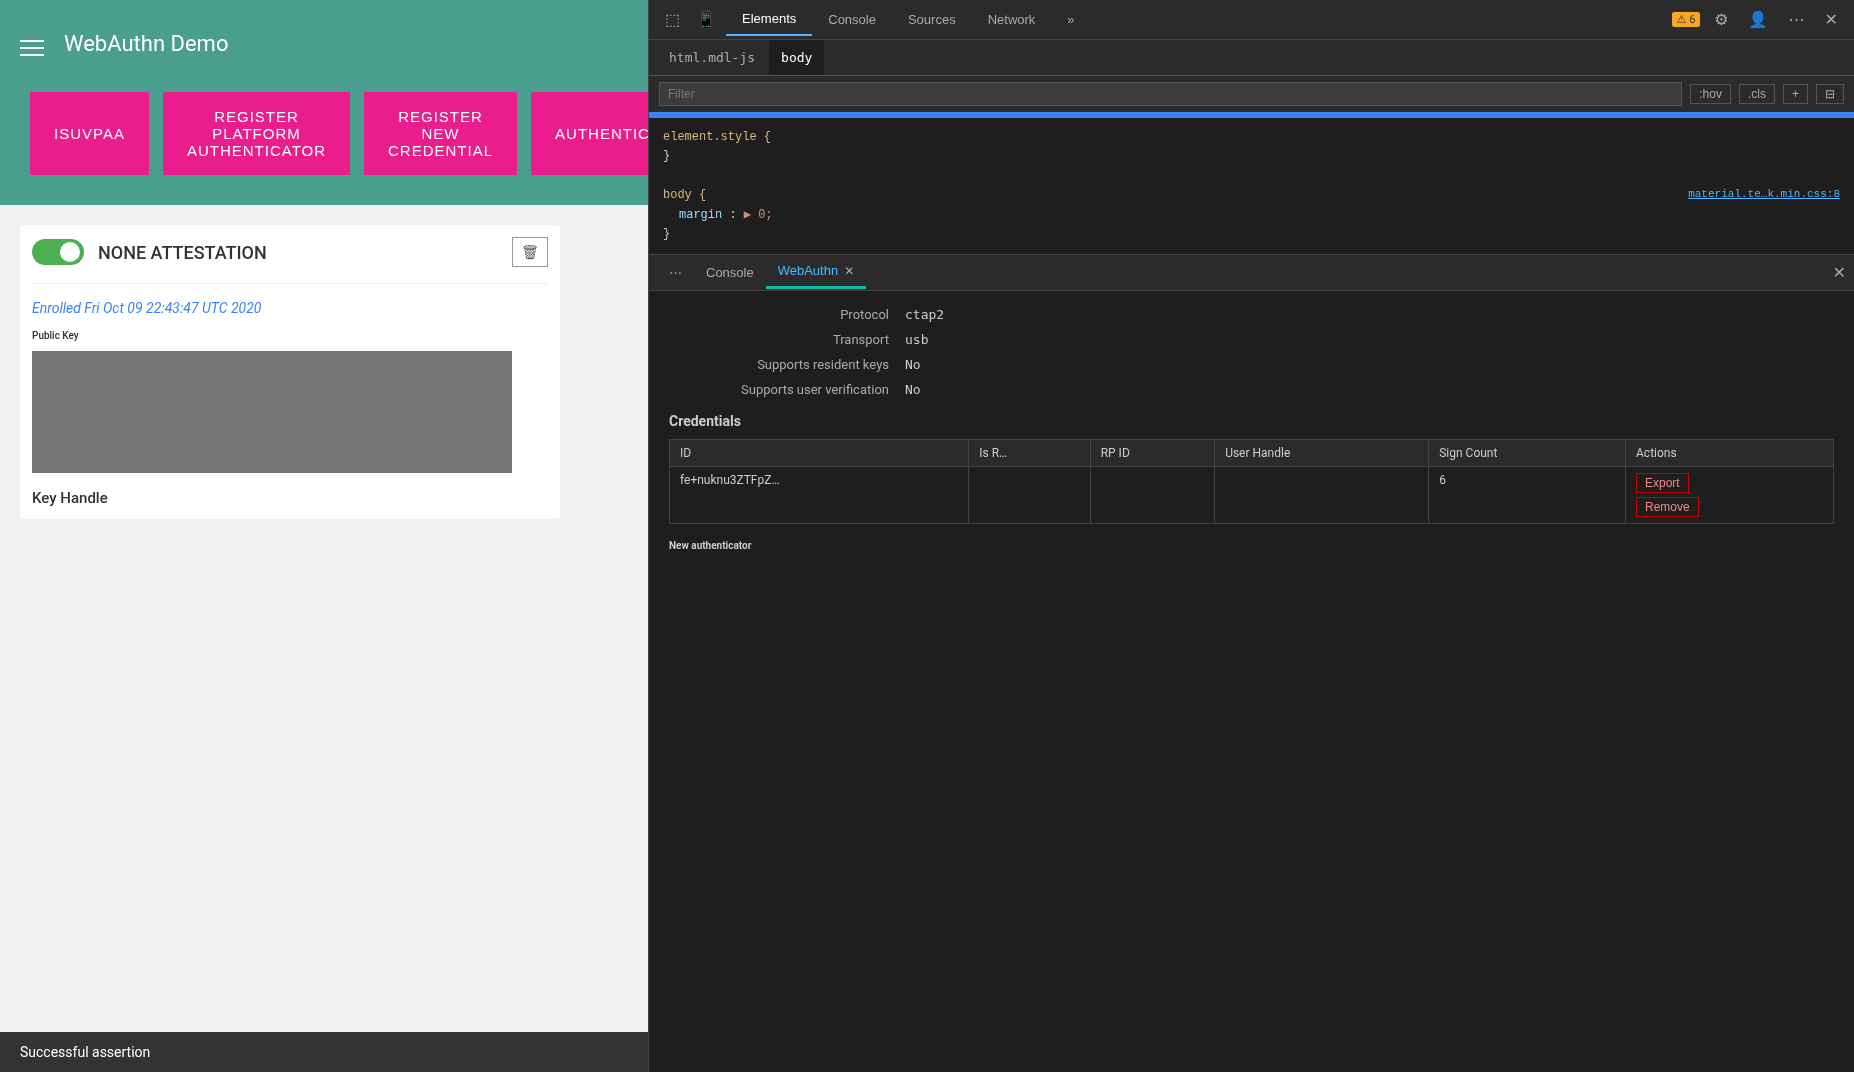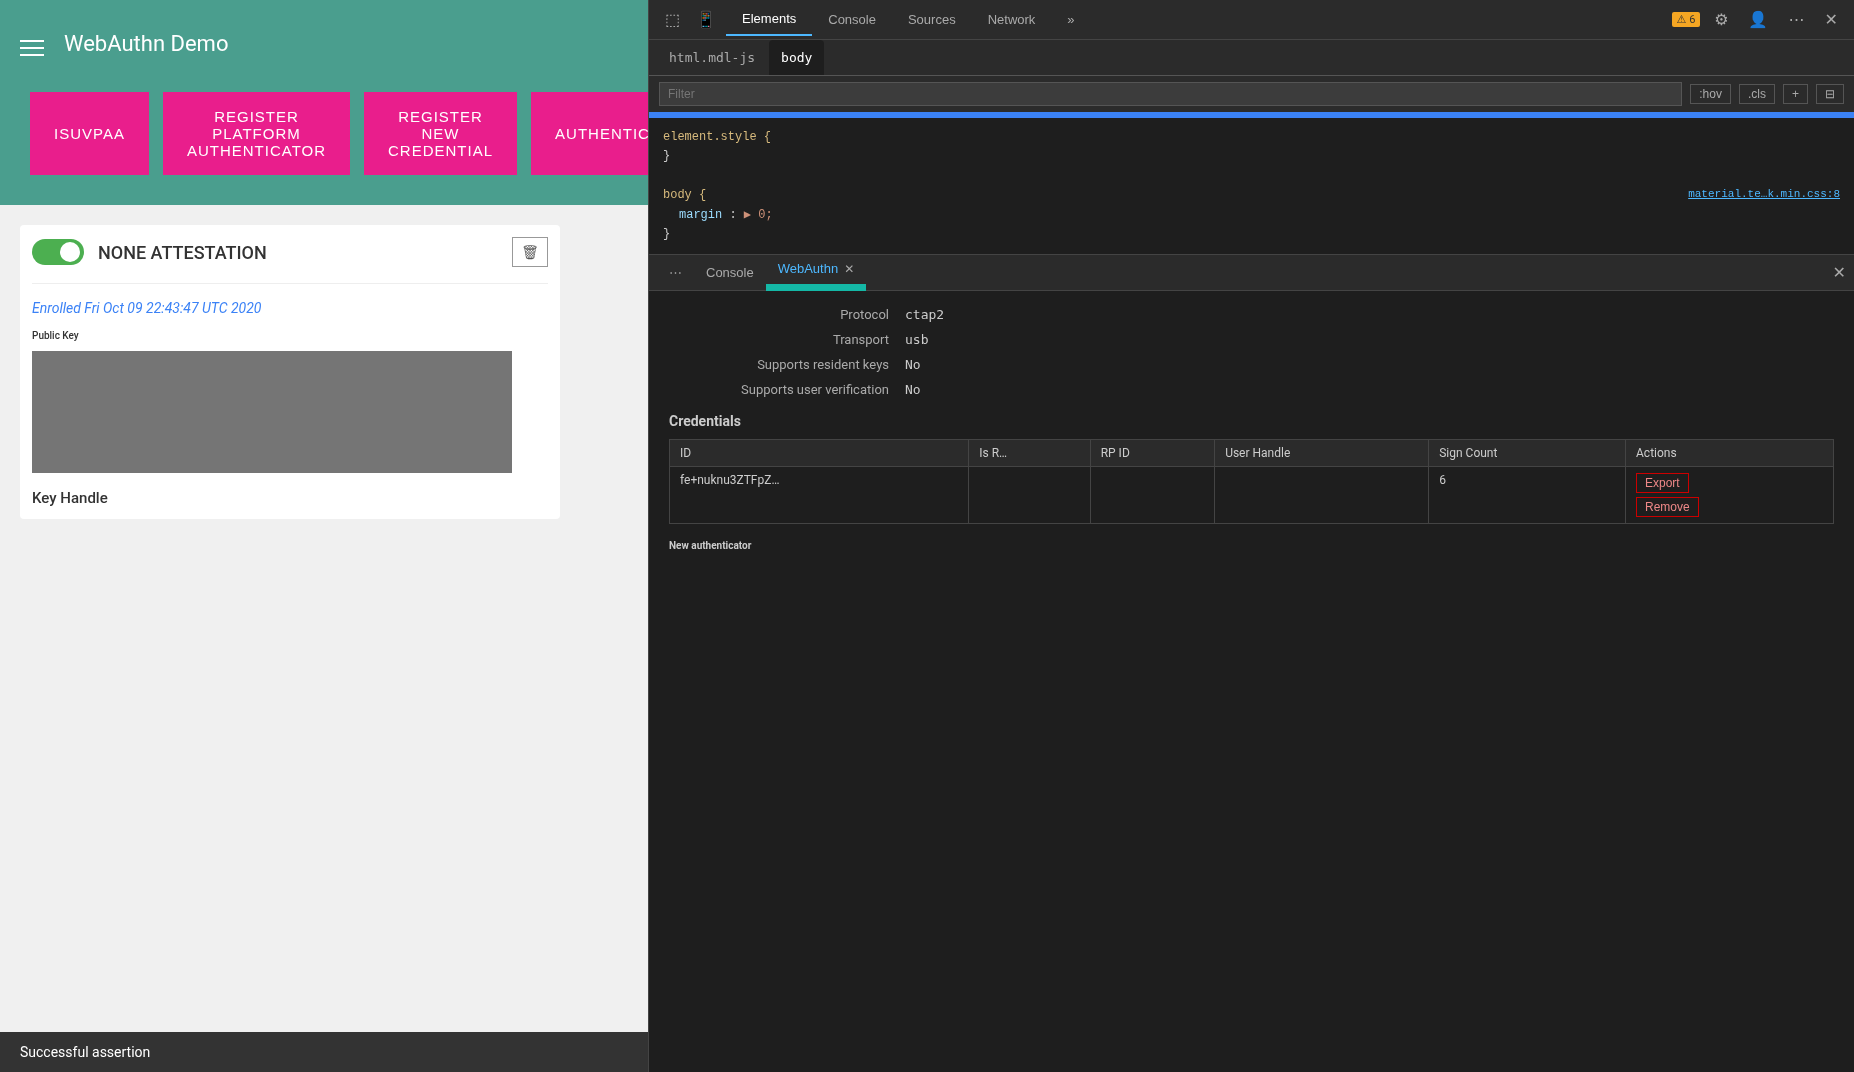--- a/index.html
+++ b/index.html
@@ -71,21 +71,21 @@
     .dt-value { color: #ce9178; }
     .dt-link { color: #4db8ff; text-decoration: underline; font-size: 11px; float: right; }
 
     
     .dt-divider { height: 1px; background: #444; margin: 0; }
 
     
     .dt-bottom { display: flex; flex-direction: column; flex: 1; overflow: hidden; }
     .dt-bottom-tabs { background: #2b2b2b; display: flex; align-items: center; padding: 0 8px; height: 36px; border-bottom: 1px solid #444; }
     .dt-bottom-tab { color: #aaa; padding: 8px 12px; font-size: 13px; cursor: pointer; border: none; background: none; display: flex; align-items: center; gap: 6px; }
-    .dt-bottom-tab.active { color: #4db8ff; border-bottom: 7px solid #14b8a6; justify-content: space-between; }
+    .dt-bottom-tab.active { color: #4db8ff; border-bottom: 3px solid #14b8a6; justify-content: space-between; }
     .dt-bottom-close { margin-left: auto; color: #aaa; background: none; border: none; font-size: 16px; cursor: pointer; }
 
     
     .dt-webauthn { background: #1e1e1e; flex: 1; overflow-y: auto; padding: 16px 20px; color: #ccc; font-size: 13px; }
     .dt-info-row { display: flex; margin-bottom: 10px; }
     .dt-info-label { color: #aaa; text-align: right; width: 220px; margin-right: 16px; }
     .dt-info-value { color: #ccc; font-family: monospace; }
 
     .dt-section-title { color: #ccc; font-weight: bold; font-size: 14px; margin: 16px 0 10px; }
 

